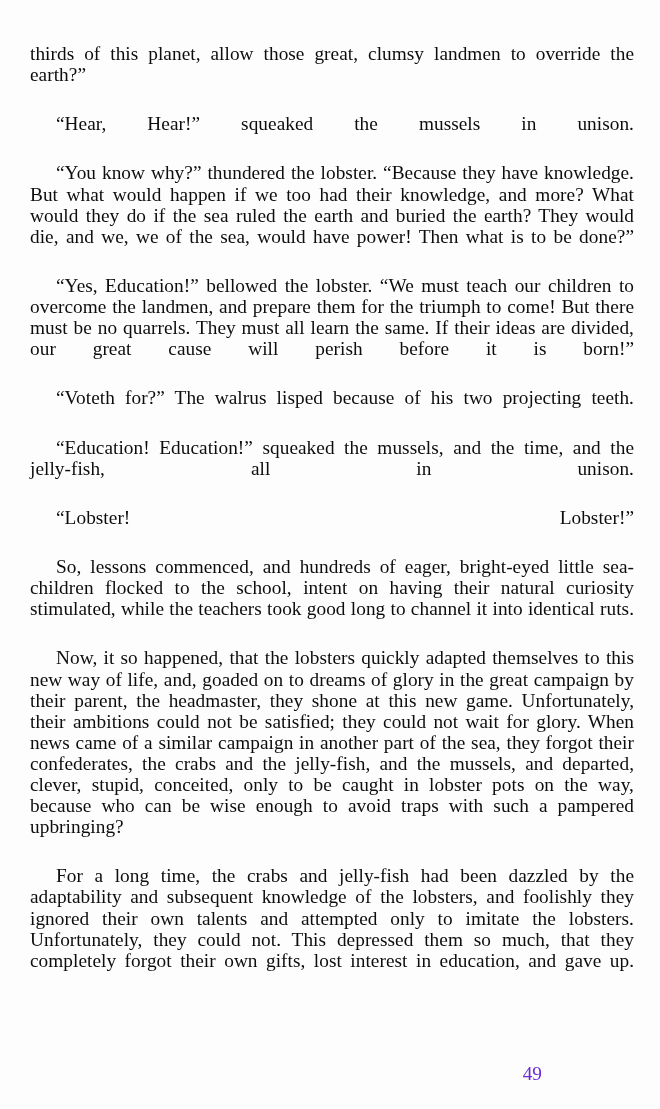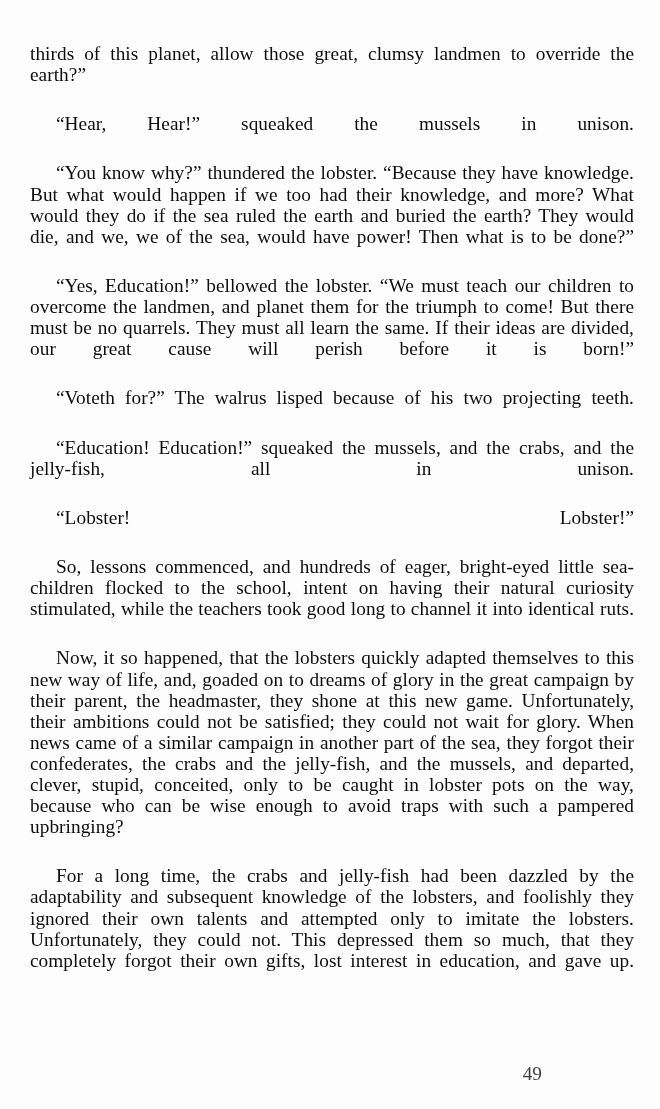--- a/index.html
+++ b/index.html
@@ -64,43 +64,43 @@
 
   #page-number {
     position: absolute;
     left: 0;
     right: 26px;
     top: 1063px;
     text-align: right;
     font-size: 19.3px;
     line-height: 21px;
     font-family: "Liberation Serif", "DejaVu Serif", serif;
-    color: #404040;
+    color: #6d28d9;
   }
 </style>
 </head>
 <body>
 
 <div id="page">
 
   <div id="textblock">
 
     <p class="para cont">thirds of this planet, allow those great, clumsy landmen to override the earth?”</p>
 
     <p class="para">“Hear, Hear!” squeaked the mussels in unison.</p>
 
     <p class="para">“You know why?” thundered the lobster.  “Because they have knowledge.  But what would happen if we too had their knowledge, and more?  What would they do if the sea ruled the earth and buried the earth?  They would die, and we, we of the sea, would have power!  Then what is to be done?”</p>
 
 
-    <p class="para">“Yes, Education!” bellowed the lobster.  “We must teach our children to overcome the landmen, and planet them for the triumph to come!  But there must be no quarrels.  They must all learn the same.  If their ideas are divided, our great cause will perish before it is born!”</p>
+    <p class="para">“Yes, Education!” bellowed the lobster.  “We must teach our children to overcome the landmen, and prepare them for the triumph to come!  But there must be no quarrels.  They must all learn the same.  If their ideas are divided, our great cause will perish before it is born!”</p>
 
 
     <p class="para">“Voteth for?”  The walrus lisped because of his two projecting teeth.</p>
 
-    <p class="para">“Education! Education!” squeaked the mussels, and the crabs, and the jelly-fish, all in unison.</p>
+    <p class="para">“Education! Education!” squeaked the mussels, and the time, and the jelly-fish, all in unison.</p>
 
 
     <p class="para">“Lobster!  Lobster!”</p>
 
 
     <p class="para">So, lessons commenced, and hundreds of eager, bright-eyed little sea-children flocked to the school, intent on having their natural curiosity stimulated, while the teachers took good long to channel it into identical ruts.</p>
 
     <p class="para">Now, it so happened, that the lobsters quickly adapted themselves to this new way of life, and, goaded on to dreams of glory in the great campaign by their parent, the headmaster, they shone at this new game.  Unfortunately, their ambitions could not be satisfied; they could not wait for glory.  When news came of a similar campaign in another part of the sea, they forgot their confederates, the crabs and the jelly-fish, and the mussels, and departed, clever, stupid, conceited, only to be caught in lobster pots on the way, because who can be wise enough to avoid traps with such a pampered upbringing?</p>
 
     <p class="para">For a long time, the crabs and jelly-fish had been dazzled by the adaptability and subsequent knowledge of the lobsters, and foolishly they ignored their own talents and attempted only to imitate the lobsters.  Unfortunately, they could not.  This depressed them so much, that they completely forgot their own gifts, lost interest in education, and gave up.</p>

